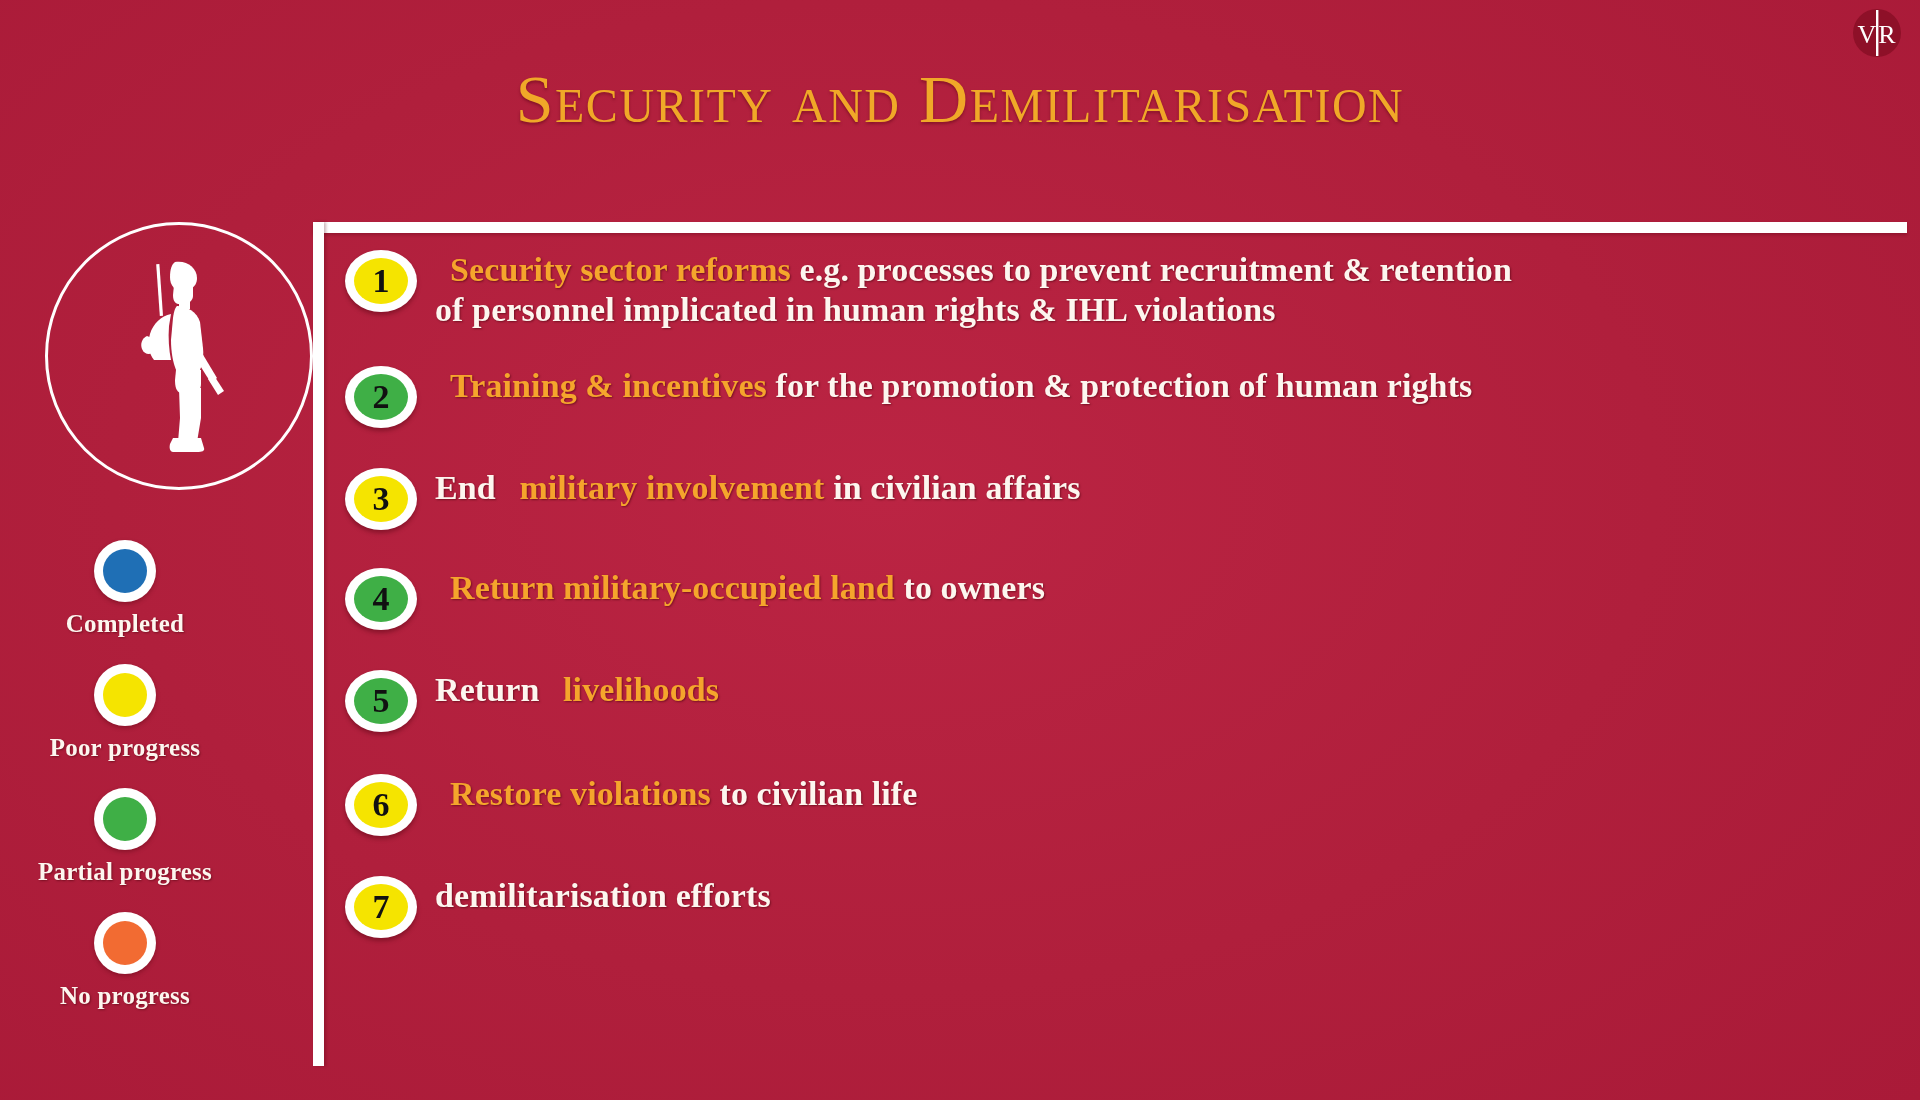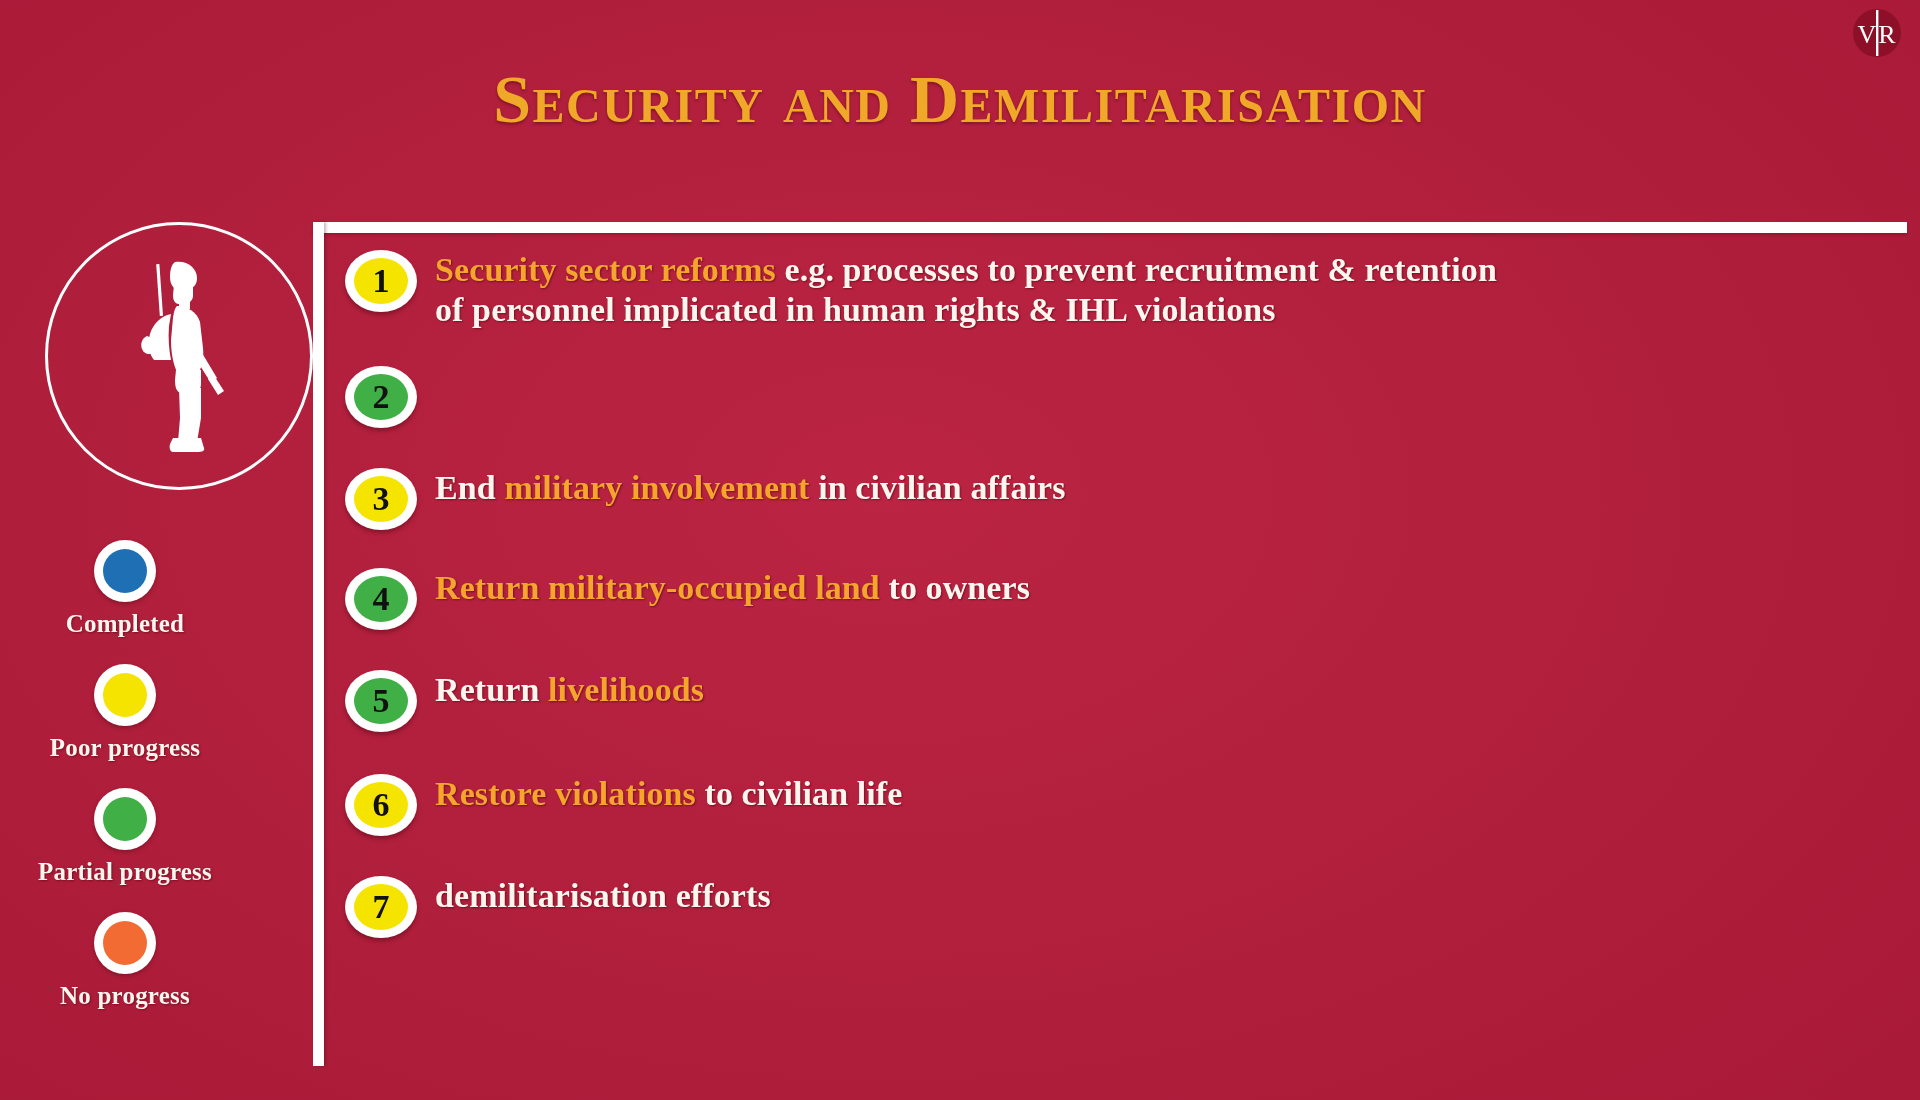--- a/index.html
+++ b/index.html
@@ -28,21 +28,21 @@
   }
 
   
   #title {
     position:absolute;
     top:60px; left:0; width:1920px;
     text-align:center;
     color:#f0a828;
     font-family:"Liberation Serif", serif;
     font-size:68px;
-    font-weight:700;
+    font-weight:400;
     font-variant:small-caps;
     letter-spacing:1.5px;
     white-space:nowrap;
     text-shadow:0 2px 3px rgba(80,0,15,.45);
   }
 
   
   #icon-circle {
     position:absolute;
     left:45px; top:222px;
@@ -143,20 +143,21 @@
     font-family:"Liberation Serif", serif;
     font-size:34px;
     font-weight:700;
     line-height:1.18;
     letter-spacing:.1px;
     text-shadow:1px 1px 2px rgba(70,0,12,.55);
     padding-top:2px;
   }
   .row-text .hl {
     color:#f5a52c;
+    margin-left:15px;
   }
 
   
   .r1 { margin-bottom:34px; }
   .r2 { margin-bottom:38px; }
   .r3 { margin-bottom:36px; }
   .r4 { margin-bottom:38px; }
   .r5 { margin-bottom:40px; }
   .r6 { margin-bottom:38px; }
   .r7 { margin-bottom:0px; }
@@ -249,20 +250,23 @@
         </div>
         <div class="row-text">
           <div><span class="hl">Security sector reforms </span><span>e.g. processes to prevent  recruitment &amp; retention</span></div>
           <div><span>of personnel implicated in  human rights &amp; IHL violations</span></div>
         </div>
       </div>
       <div class="row r2">
         <div class="bullet">
           <span class="disc" style="background: rgb(63, 175, 70);">2</span>
         </div>
+        <div class="row-text">
+          <div><span class="hl">Training &amp; incentives </span><span>for the promotion &amp;  protection of human rights</span></div>
+        </div>
       </div>
       <div class="row r3">
         <div class="bullet">
           <span class="disc" style="background: rgb(245, 228, 0);">3</span>
         </div>
         <div class="row-text">
           <div><span>End </span><span class="hl">military involvement </span><span>in civilian affairs</span></div>
         </div>
       </div>
       <div class="row r4">

